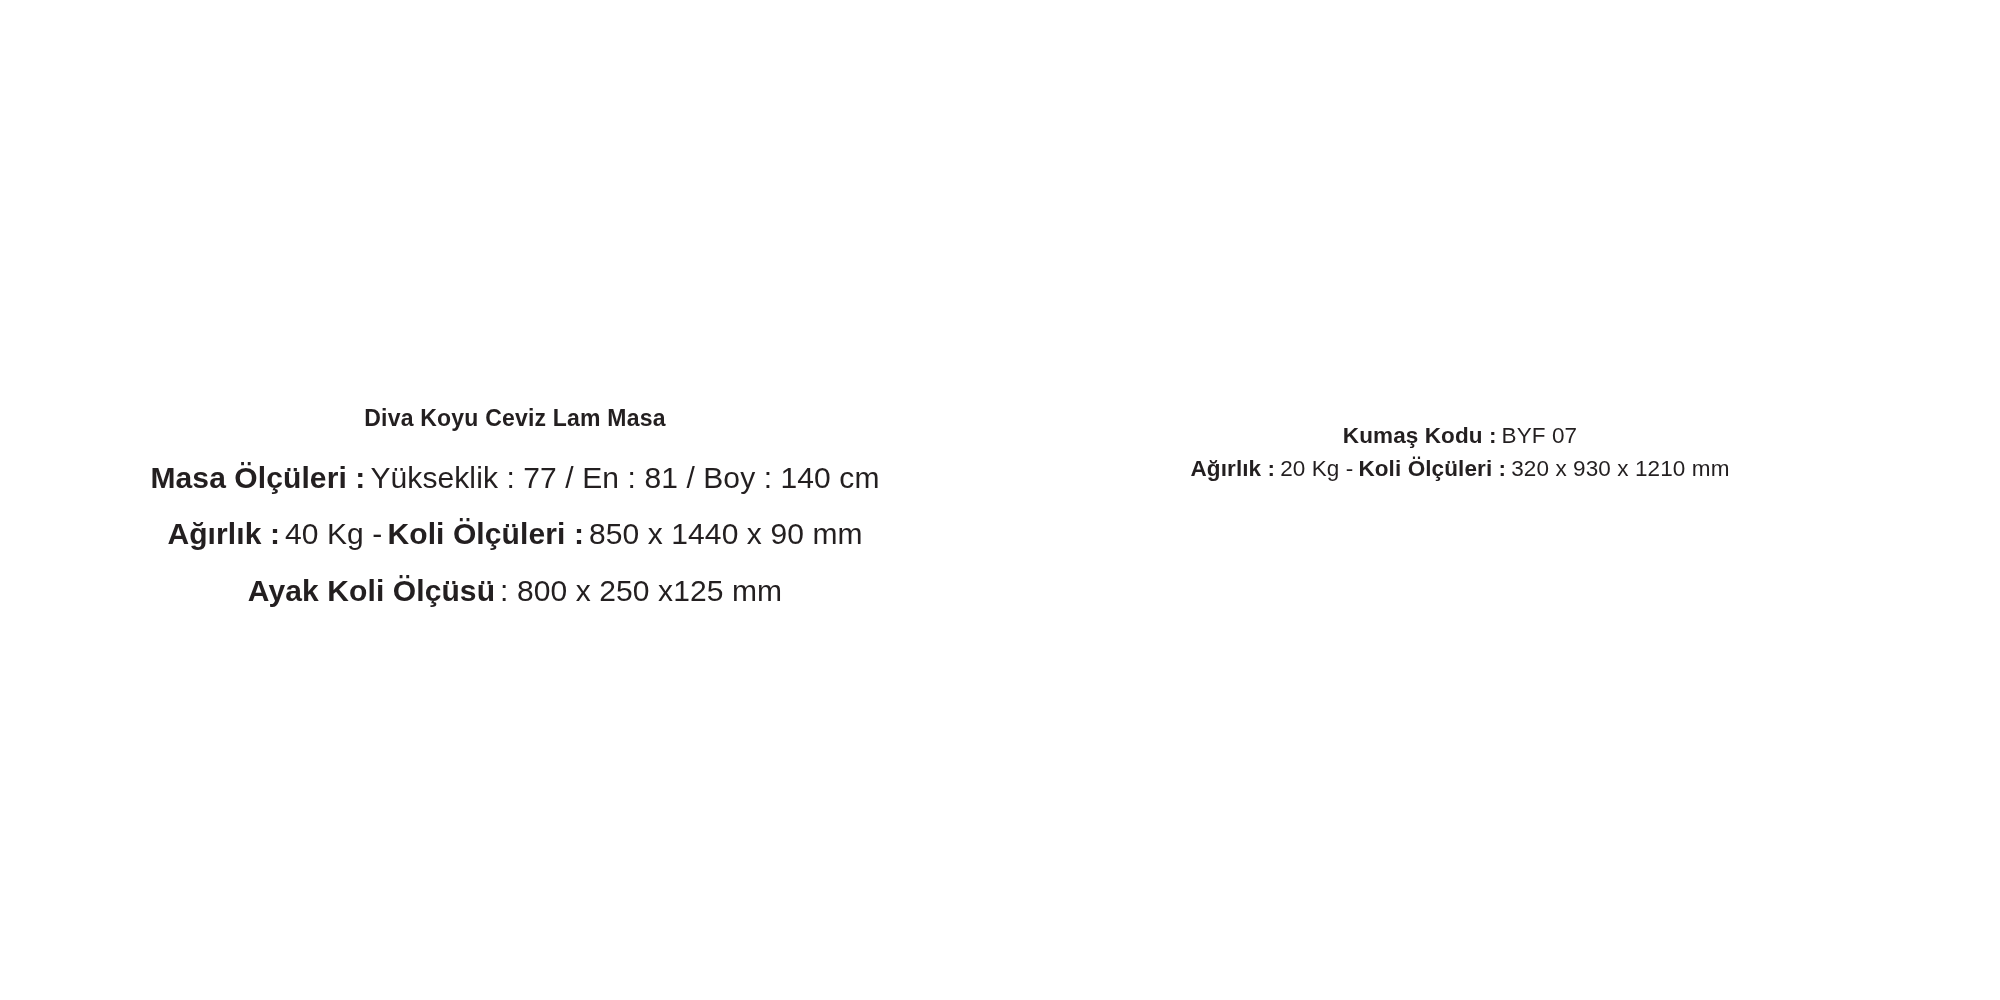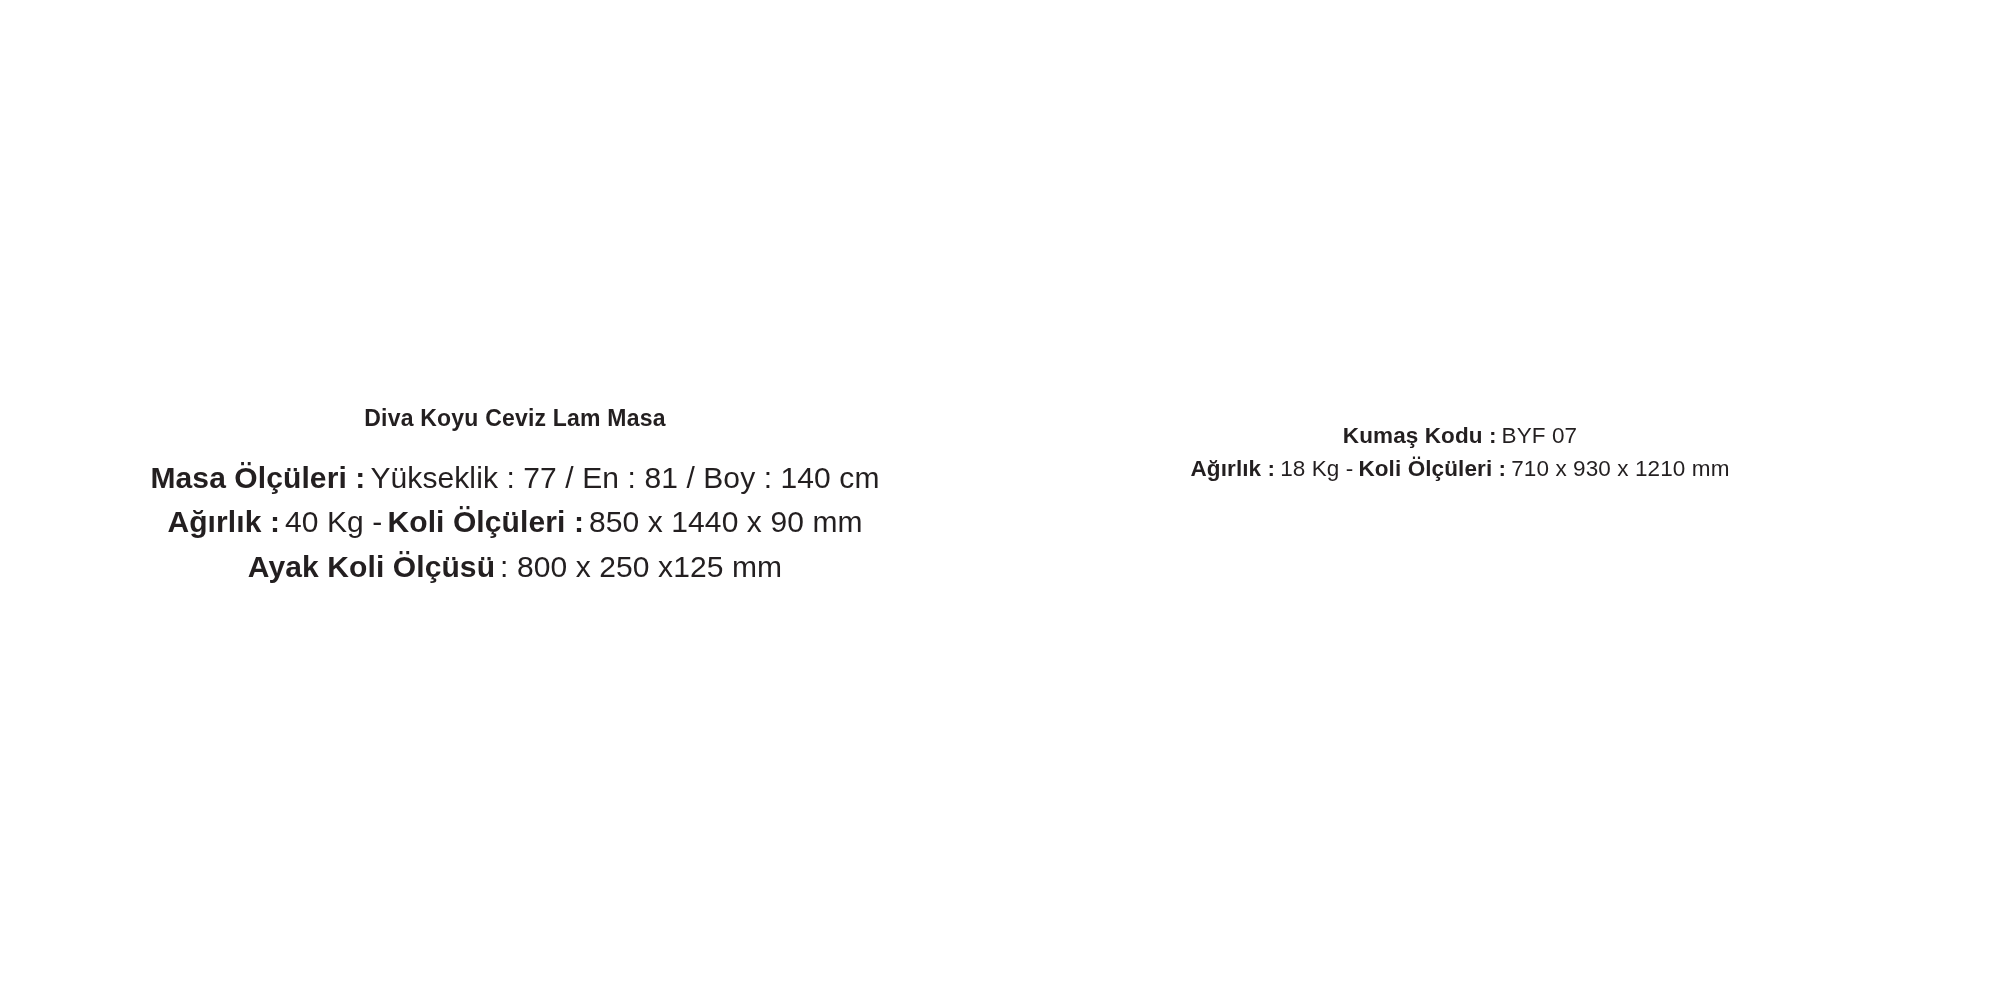--- a/index.html
+++ b/index.html
@@ -46,21 +46,21 @@
   }
 
   .spec-line {
     font-size: 30px;
     line-height: 1.42;
     margin: 0;
     white-space: nowrap;
     letter-spacing: 0.1px;
   }
   .spec-line + .spec-line {
-    margin-top: 2px;
+    margin-top: 14px;
   }
   .lbl {
     font-weight: bold;
   }
   .val {
     font-weight: normal;
   }
   .sp {
     display: inline-block;
     width: 5px;
@@ -98,18 +98,18 @@
 
   <div class="block-right">
 
     <div class="right-block-line">
       <span class="lbl">Kumaş Kodu :</span><span class="sp"></span><span class="val">BYF 07</span>
     </div>
 
 
 
     <div class="right-block-line">
-      <span class="lbl">Ağırlık :</span><span class="sp"></span><span class="val">18  Kg -</span><span class="sp"></span><span class="lbl">Koli Ölçüleri :</span><span class="sp"></span><span class="val">710 x 930 x 1210 mm</span>
+      <span class="lbl">Ağırlık :</span><span class="sp"></span><span class="val">20  Kg -</span><span class="sp"></span><span class="lbl">Koli Ölçüleri :</span><span class="sp"></span><span class="val">320 x 930 x 1210 mm</span>
     </div>
 
   </div>
 
 </div>
 
 </body></html>

